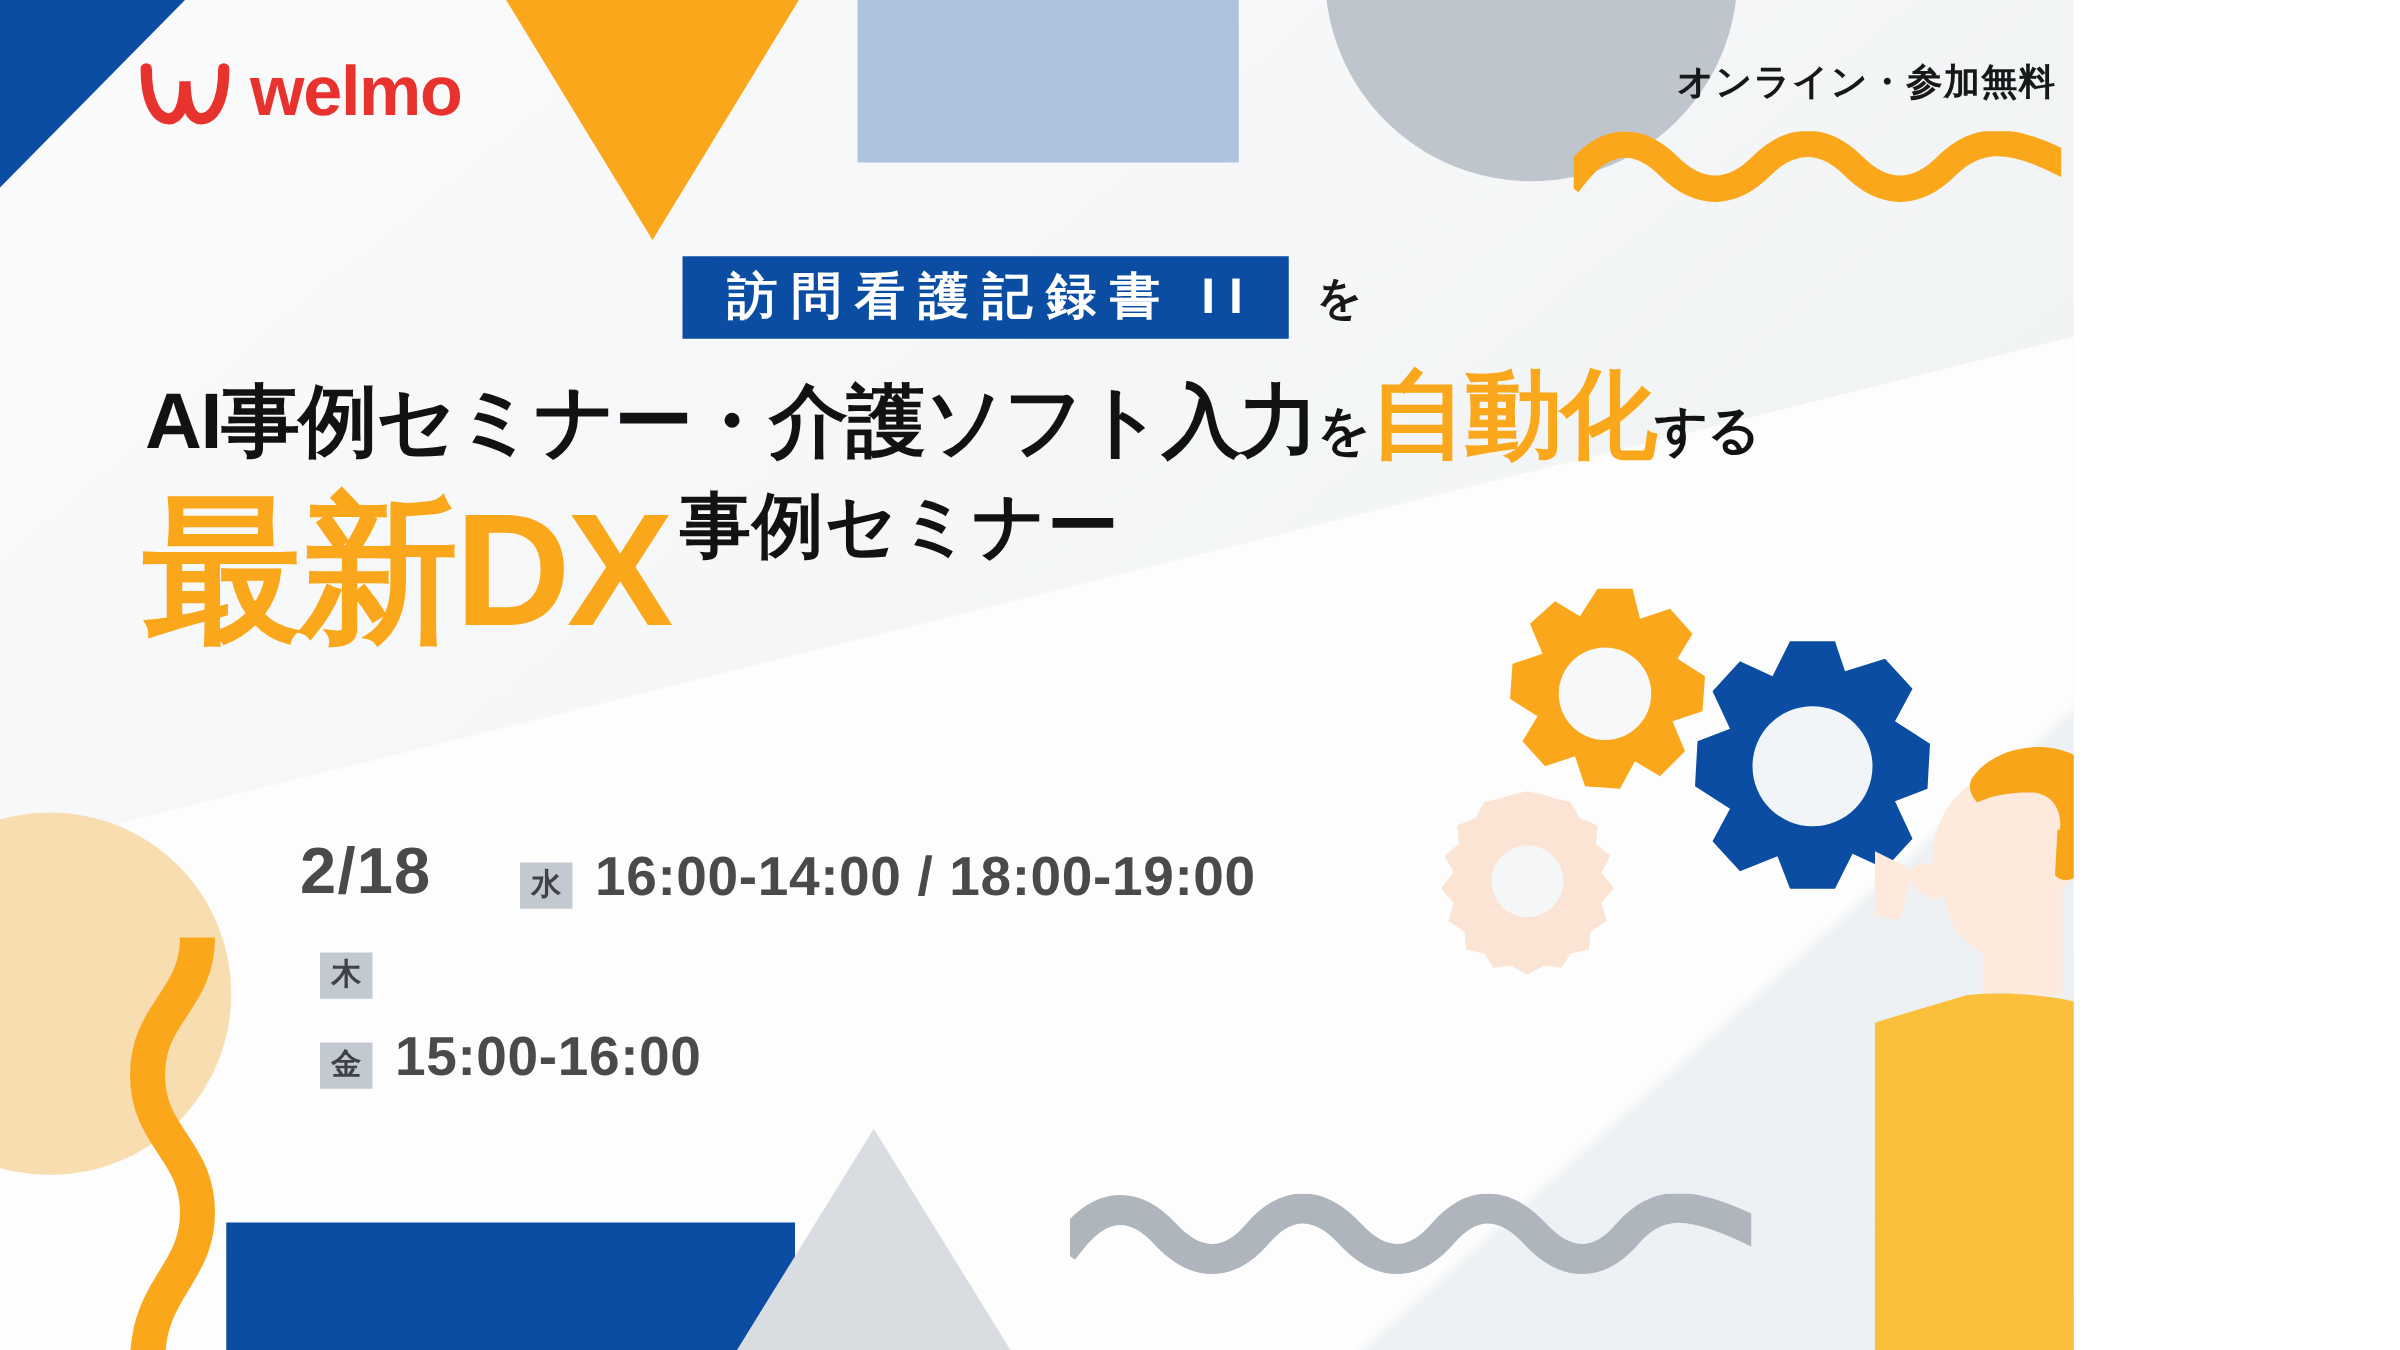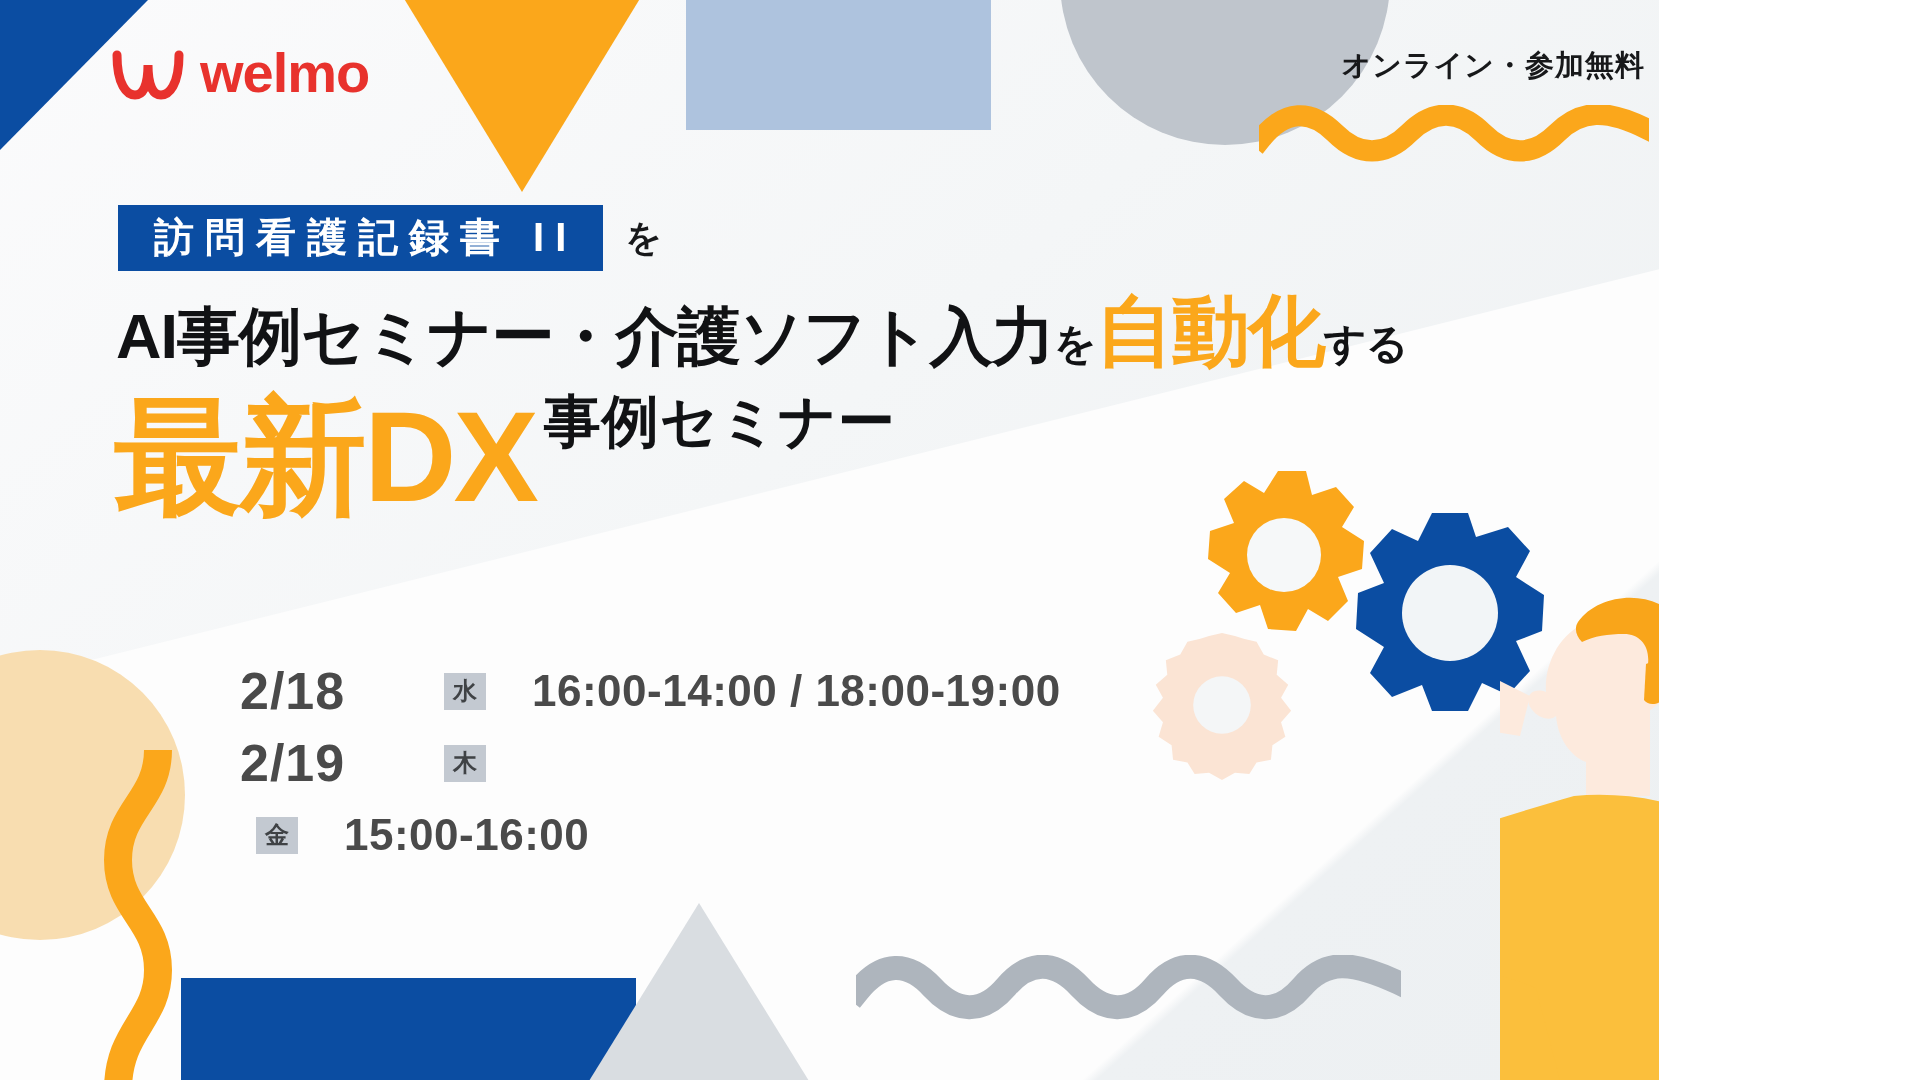--- a/index.html
+++ b/index.html
@@ -126,20 +126,21 @@
   .headline {
     position: absolute;
     left: 118px; top: 205px;
     width: 1400px;
   }
   .line-1 {
     display: flex;
     align-items: center;
     gap: 16px;
     margin-bottom: 14px;
+    justify-content: center;
   }
   .tag-blue {
     background: #0b4da2;
     color: #ffffff;
     font-size: 40px;
     font-weight: 700;
     letter-spacing: 11px;
     padding: 11px 26px 13px 36px;
     line-height: 1.05;
     white-space: nowrap;
@@ -191,23 +192,22 @@
     letter-spacing: 1px;
   }
 
   
   .schedule {
     position: absolute;
     left: 240px; top: 655px;
   }
   .sched-row {
     display: flex;
-    align-items: center;
+    align-items: flex-end;
     height: 72px;
-    gap: 28px;
   }
   .sched-date {
     font-size: 52px;
     font-weight: 700;
     color: #4a4a4a;
     letter-spacing: 1px;
     min-width: 160px;
   }
   .sched-dow {
     background: #c3c9d1;
@@ -293,21 +293,20 @@
     </div>
   </div>
 
   <div class="schedule">
     <div class="sched-row">
       <span class="sched-date">2/18</span>
       <span class="sched-dow">水</span>
       <span class="sched-time">16:00-14:00 / 18:00-19:00</span>
     </div>
     <div class="sched-row">
-      <span class="sched-date">2/19</span>
       <span class="sched-dow">木</span>
     </div>
     <div class="sched-row">
       <span class="sched-dow">金</span>
       <span class="sched-time">15:00-16:00</span>
     </div>
   </div>
 
   <svg class="gears" viewBox="0 0 480 340">
 

